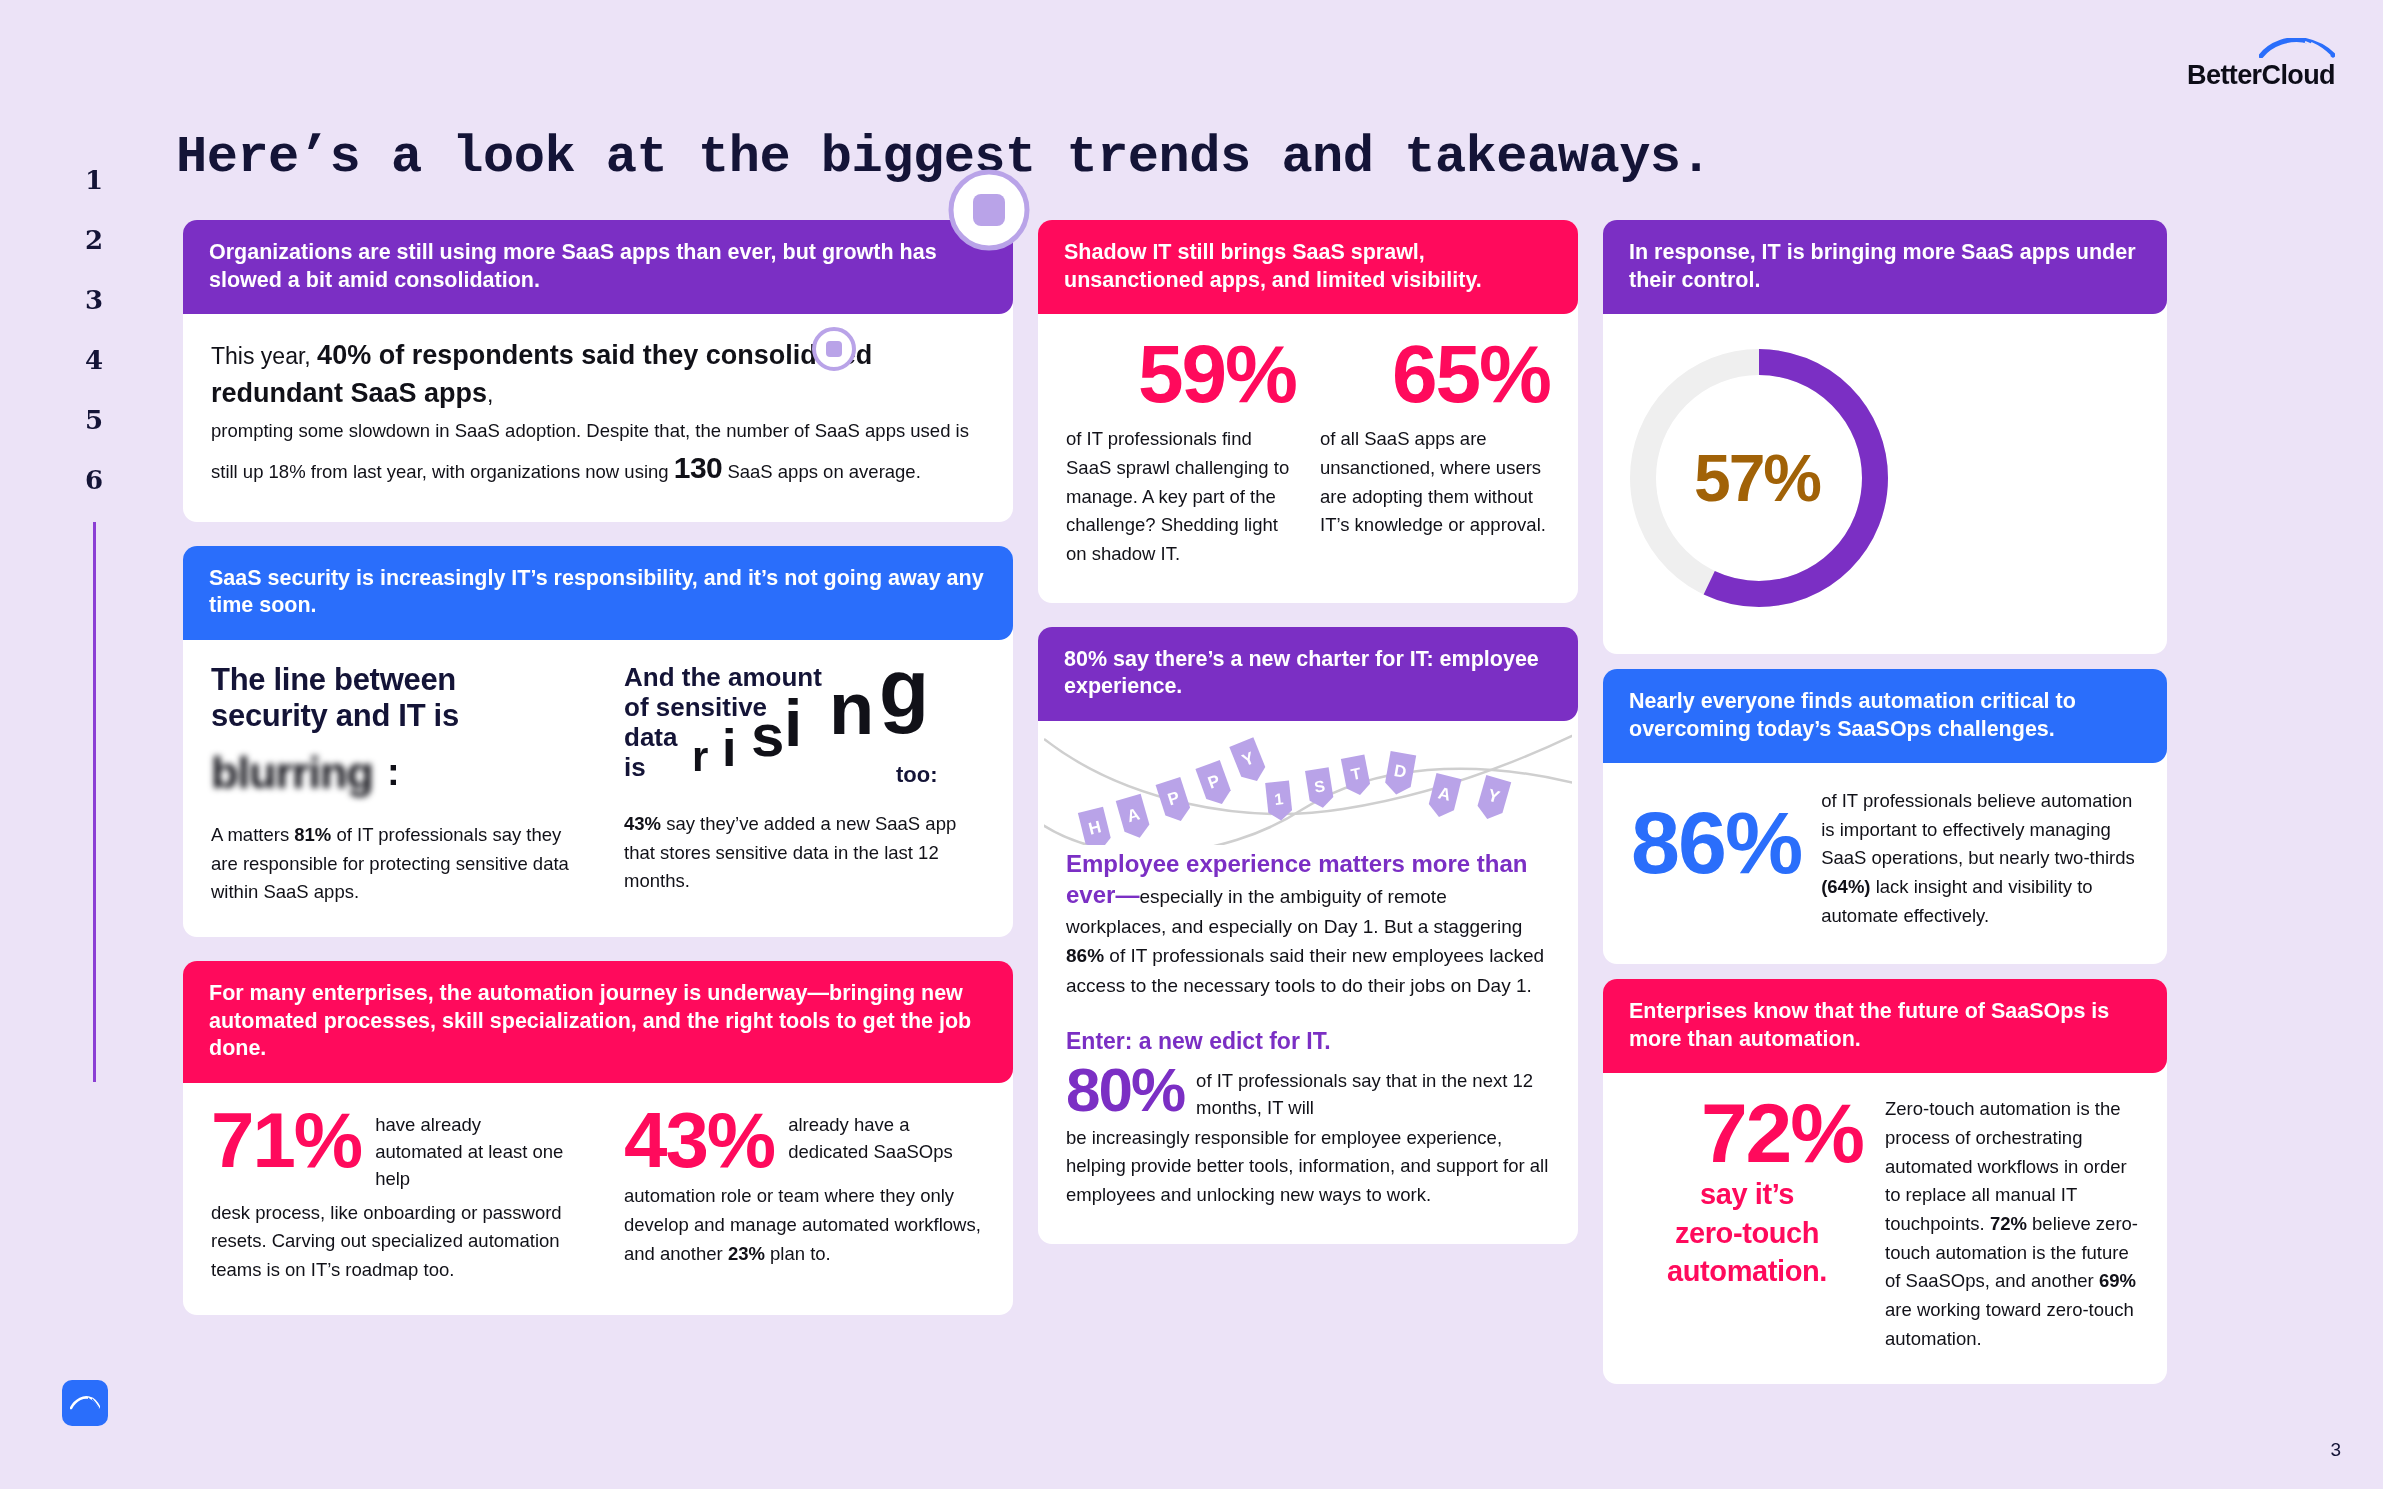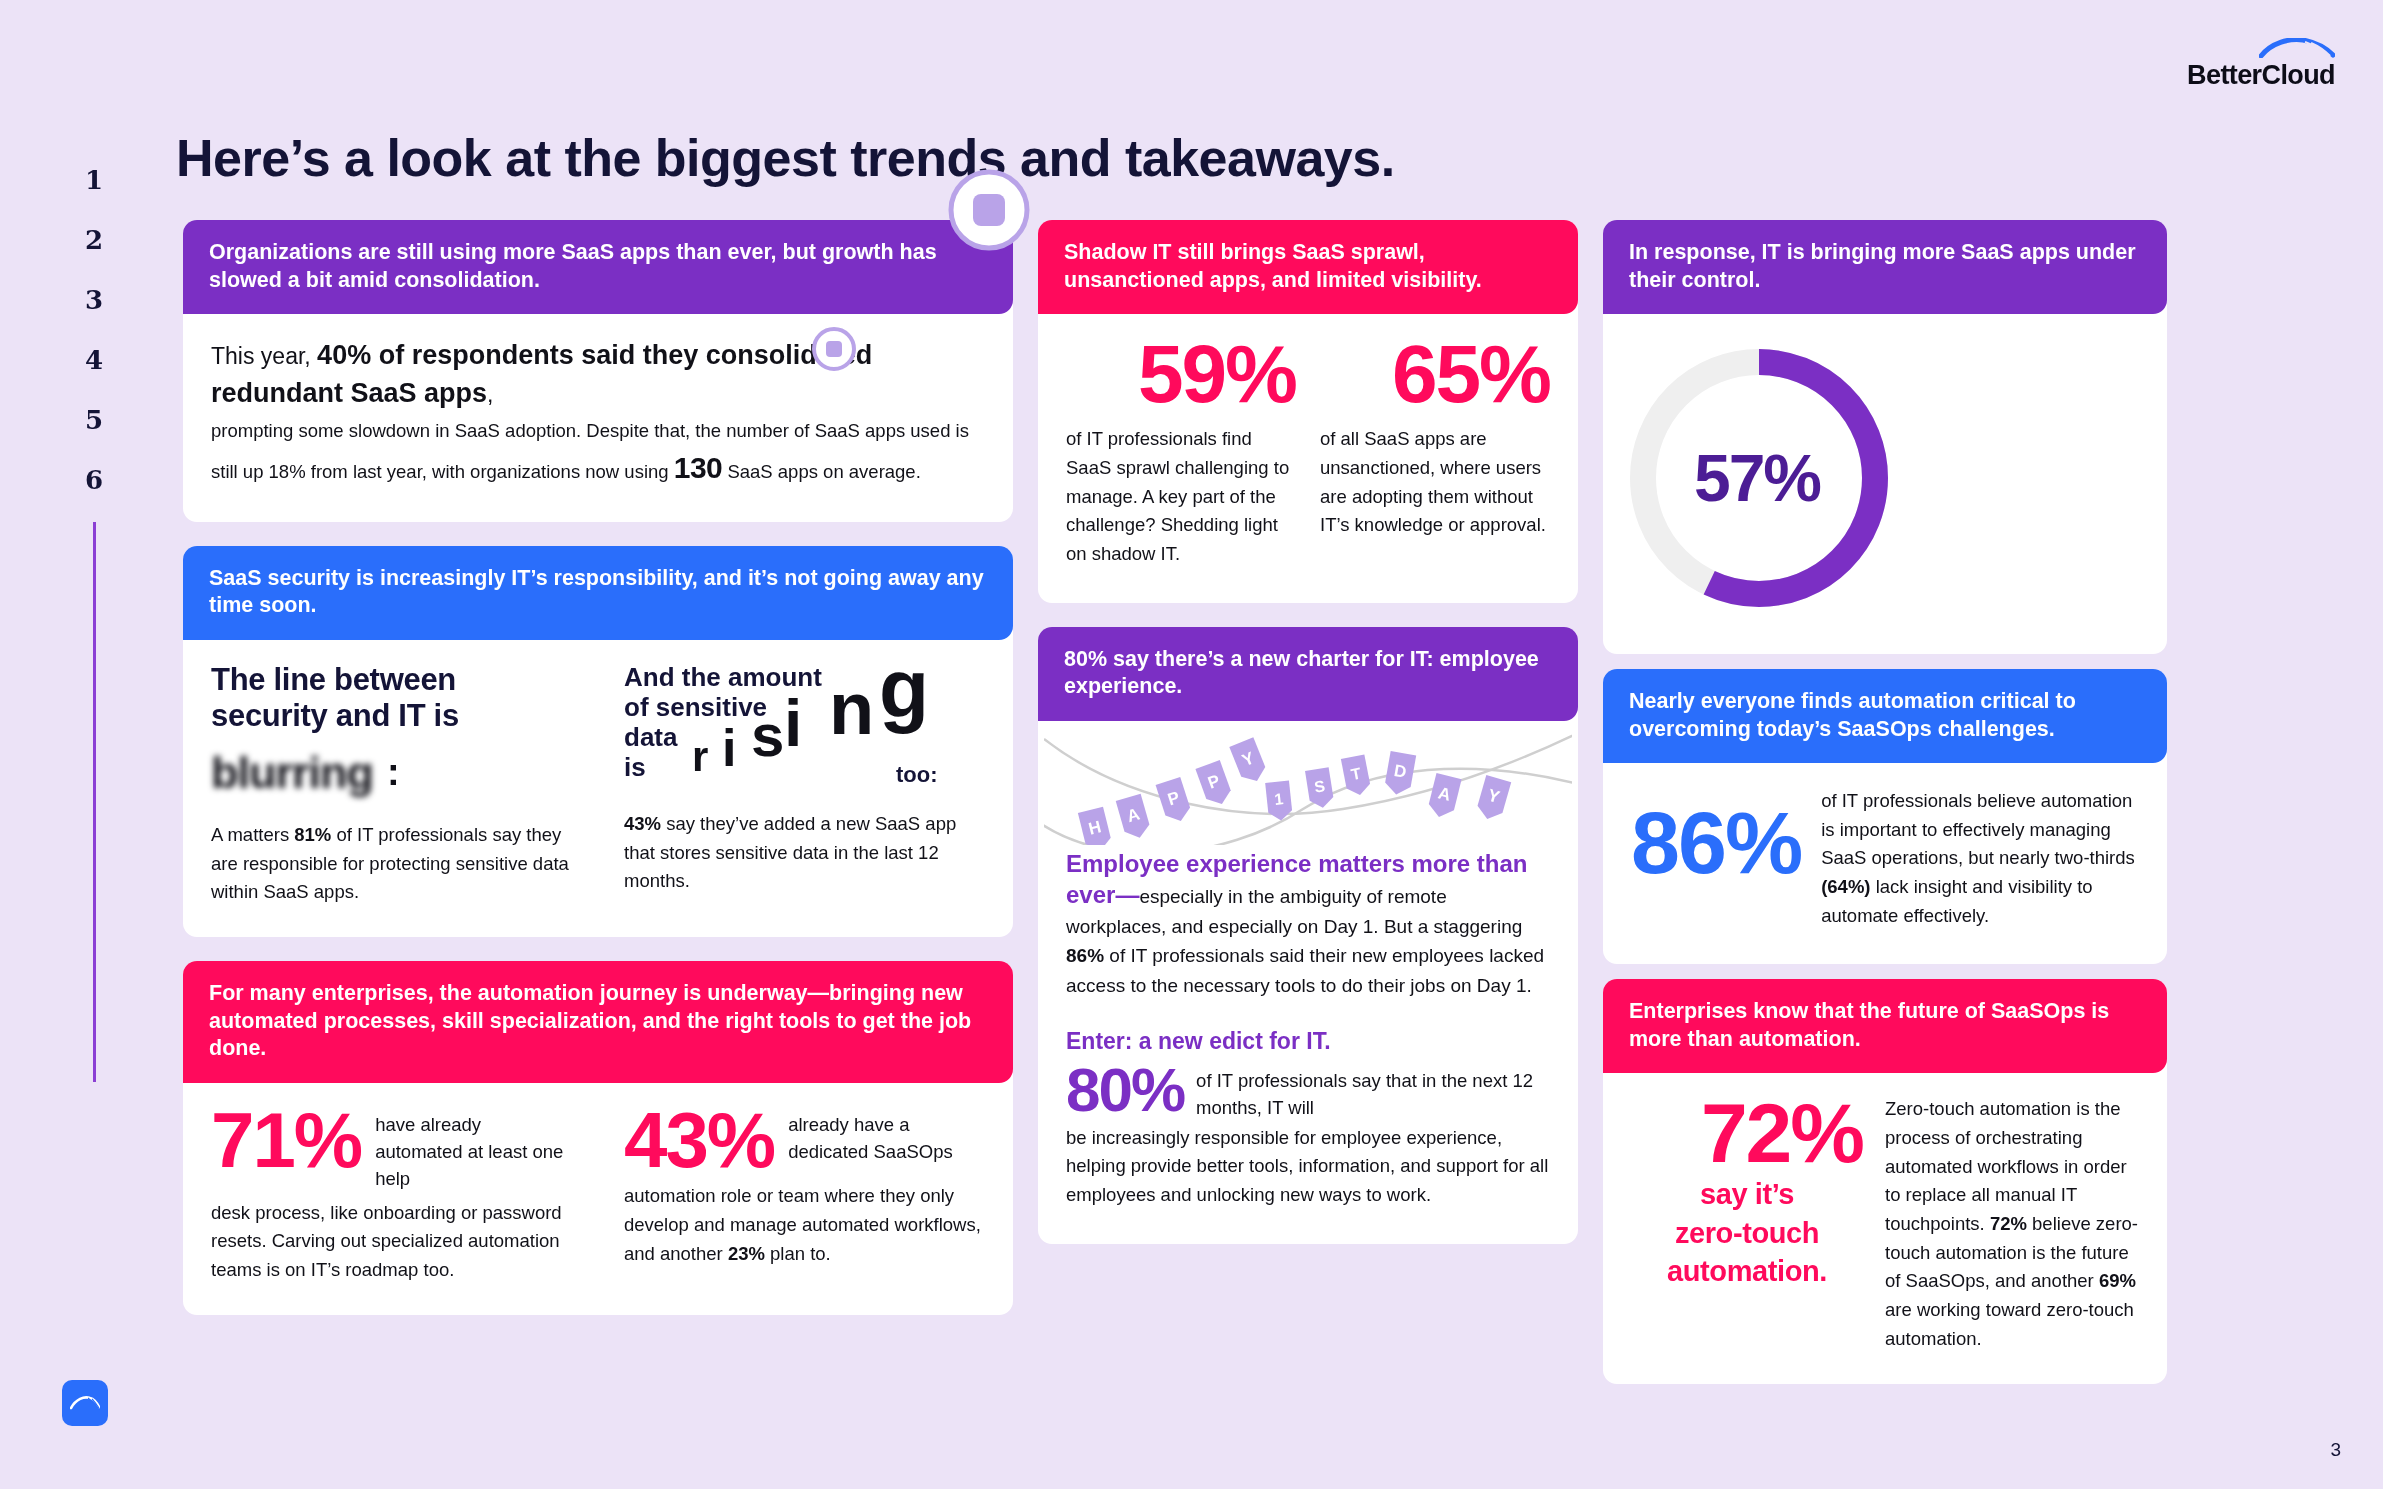--- a/index.html
+++ b/index.html
@@ -71,21 +71,21 @@
     display: flex;
     align-items: center;
     justify-content: center;
   }
 
   
   .page-title {
     position: absolute;
     left: 176px;
     top: 128px;
-    font-family: Liberation Sans, sans-serif;
+    font-family: Liberation Mono, monospace;
     font-weight: bold;
     font-size: 52px;
     letter-spacing: -0.5px;
     color: #141437;
     white-space: nowrap;
   }
 
   .page-number {
     position: absolute;
     right: 42px;
@@ -194,21 +194,21 @@
 
   
   .stat-row { display:flex; gap:14px; align-items:flex-start; }
   .stat-row .txt { font-size:18.5px; line-height:1.48; padding-top:6px; }
 
   
   .donut-card-body { display:flex; gap: 10px; align-items:center; padding: 18px 28px 30px 10px; }
   .donut { position: relative; width: 292px; height: 292px; flex: none; }
   .donut-label {
     position:absolute; inset:0; display:flex; align-items:center; justify-content:center;
-    font-weight:bold; font-size:66px; color:#4c1d95; letter-spacing:-2px;
+    font-weight:bold; font-size:66px; color:#a16207; letter-spacing:-2px;
     padding-right: 4px;
   }
   .donut-text { font-size:18.5px; line-height:1.55; }
 
   
   .bunting { width: 100%; height: 124px; display:block; }
   .eelead { font-size: 24px; font-weight: bold; color:#7b2fc4; line-height:1.22; }
   .edict { font-weight:bold; font-size:23px; color:#7b2fc4; margin-bottom: 2px; }
 
   .zt-left { width: 232px; flex:none; text-align:center; }

